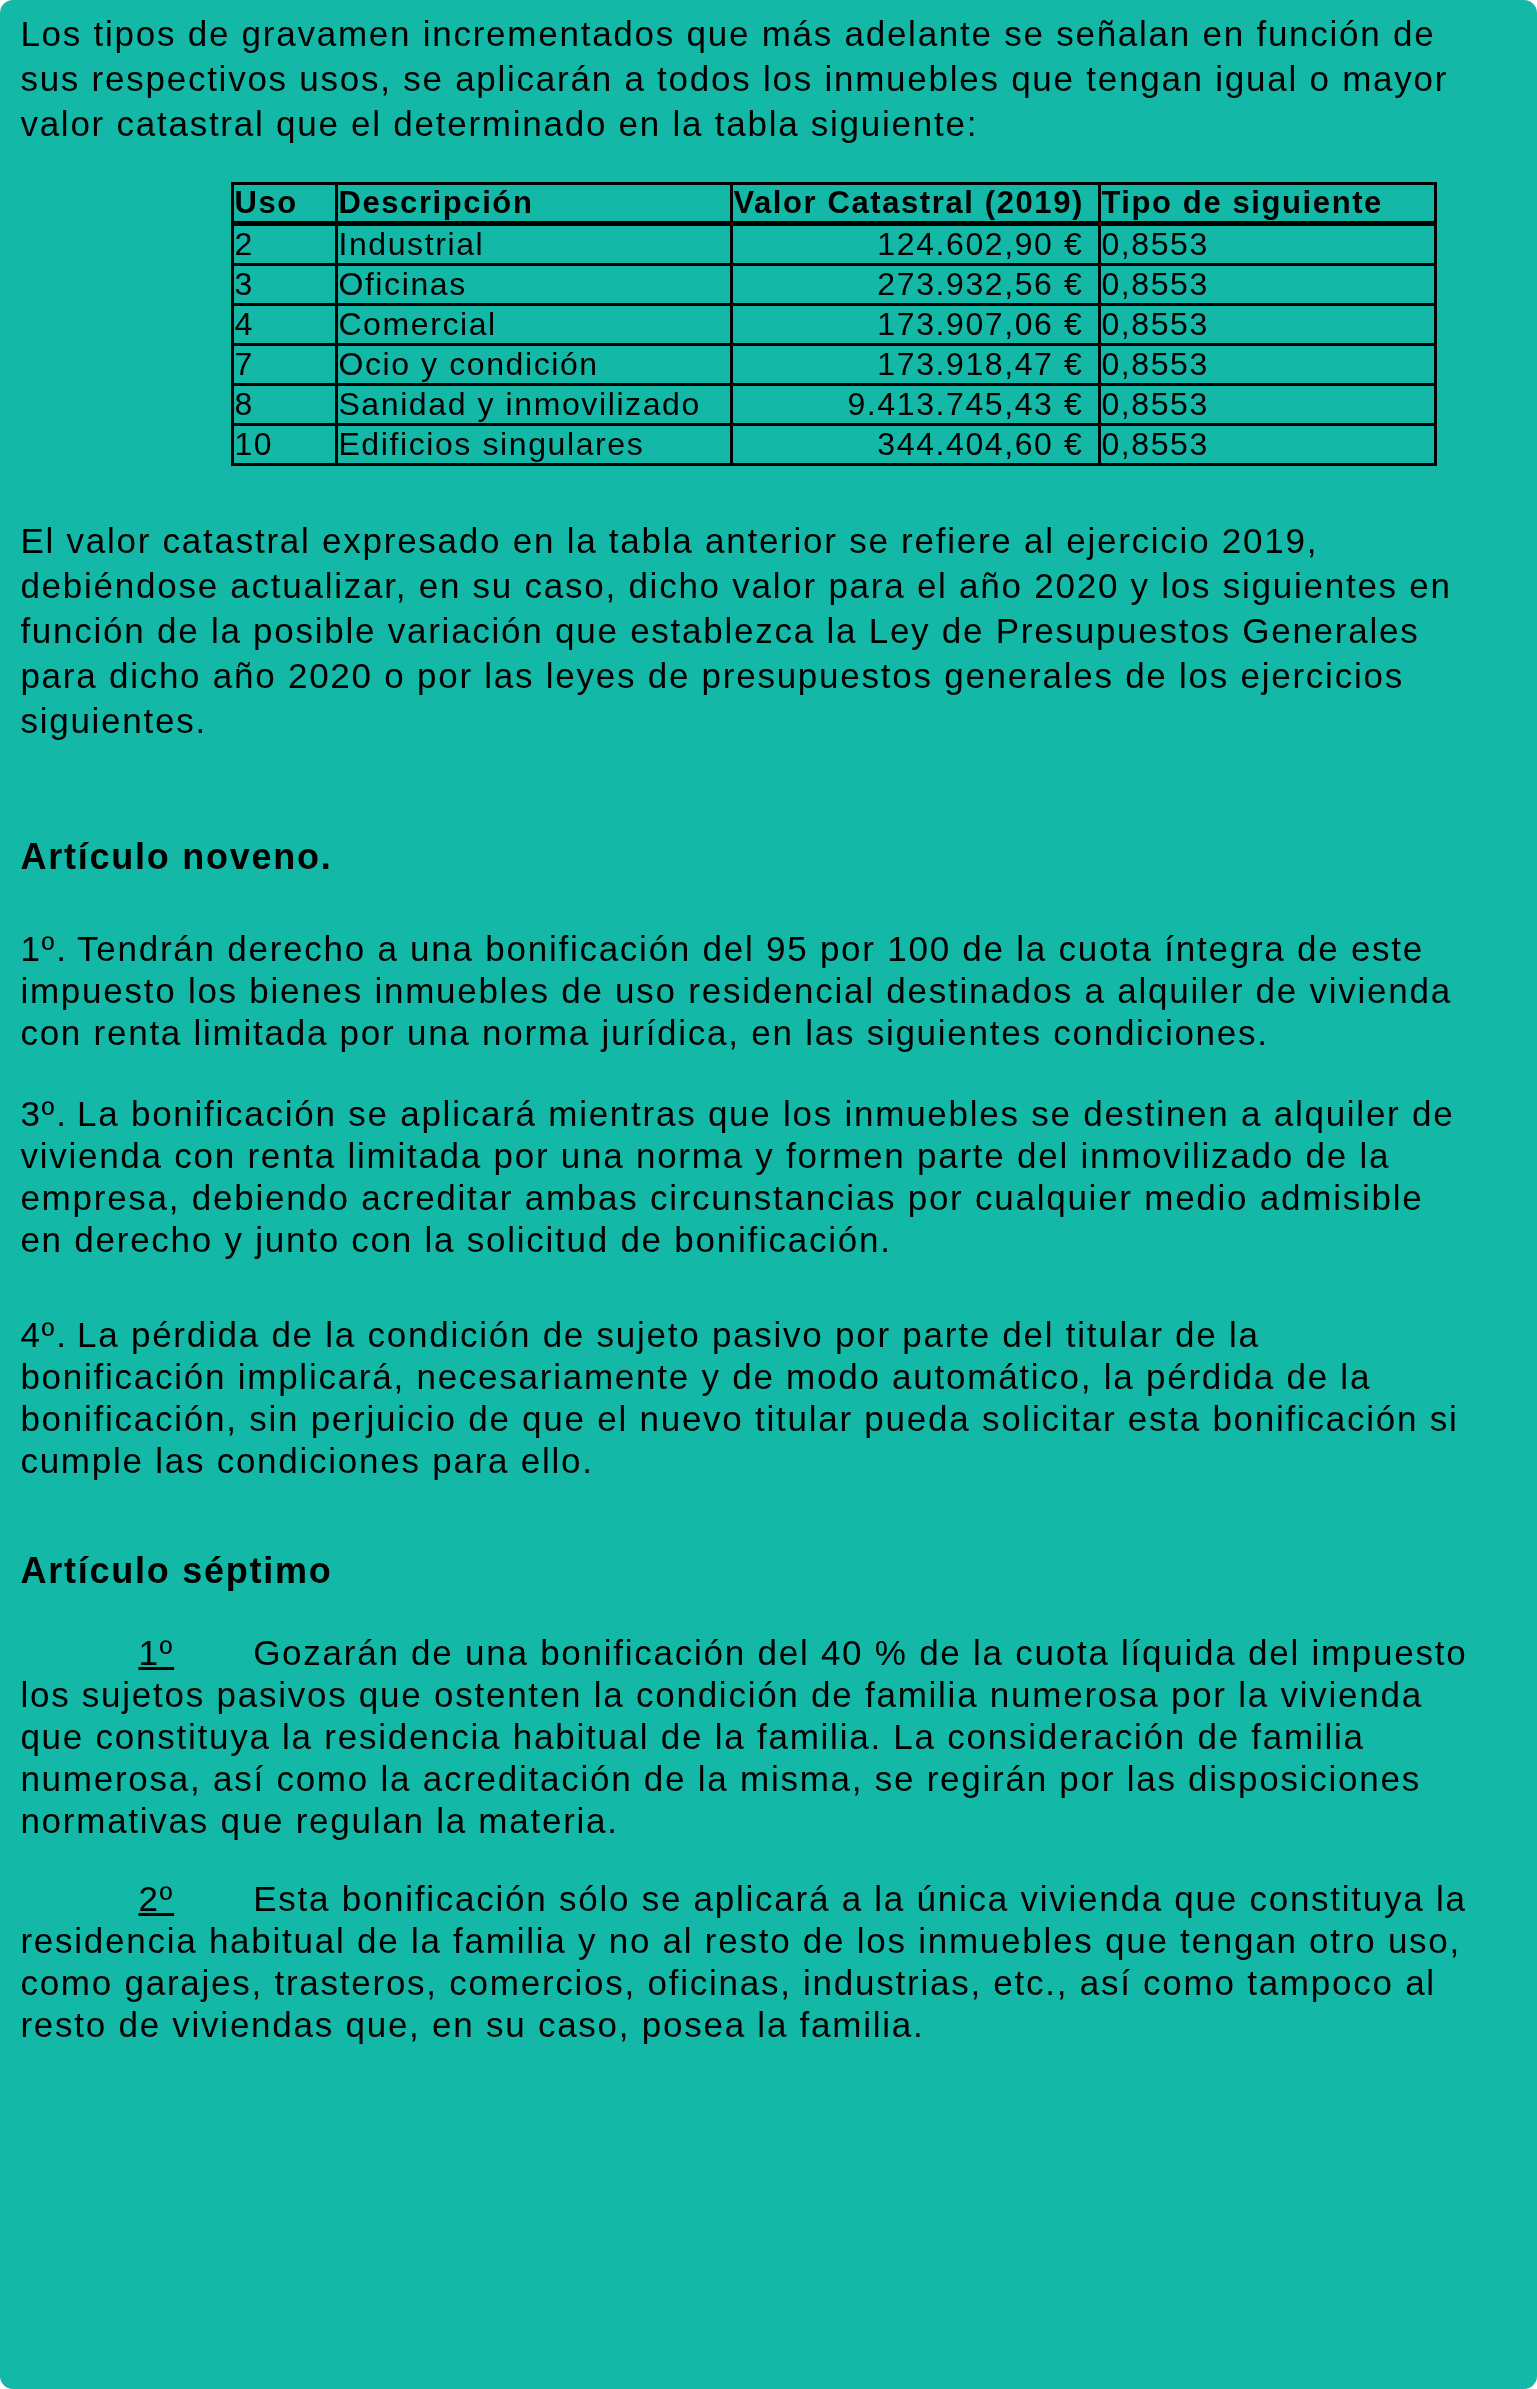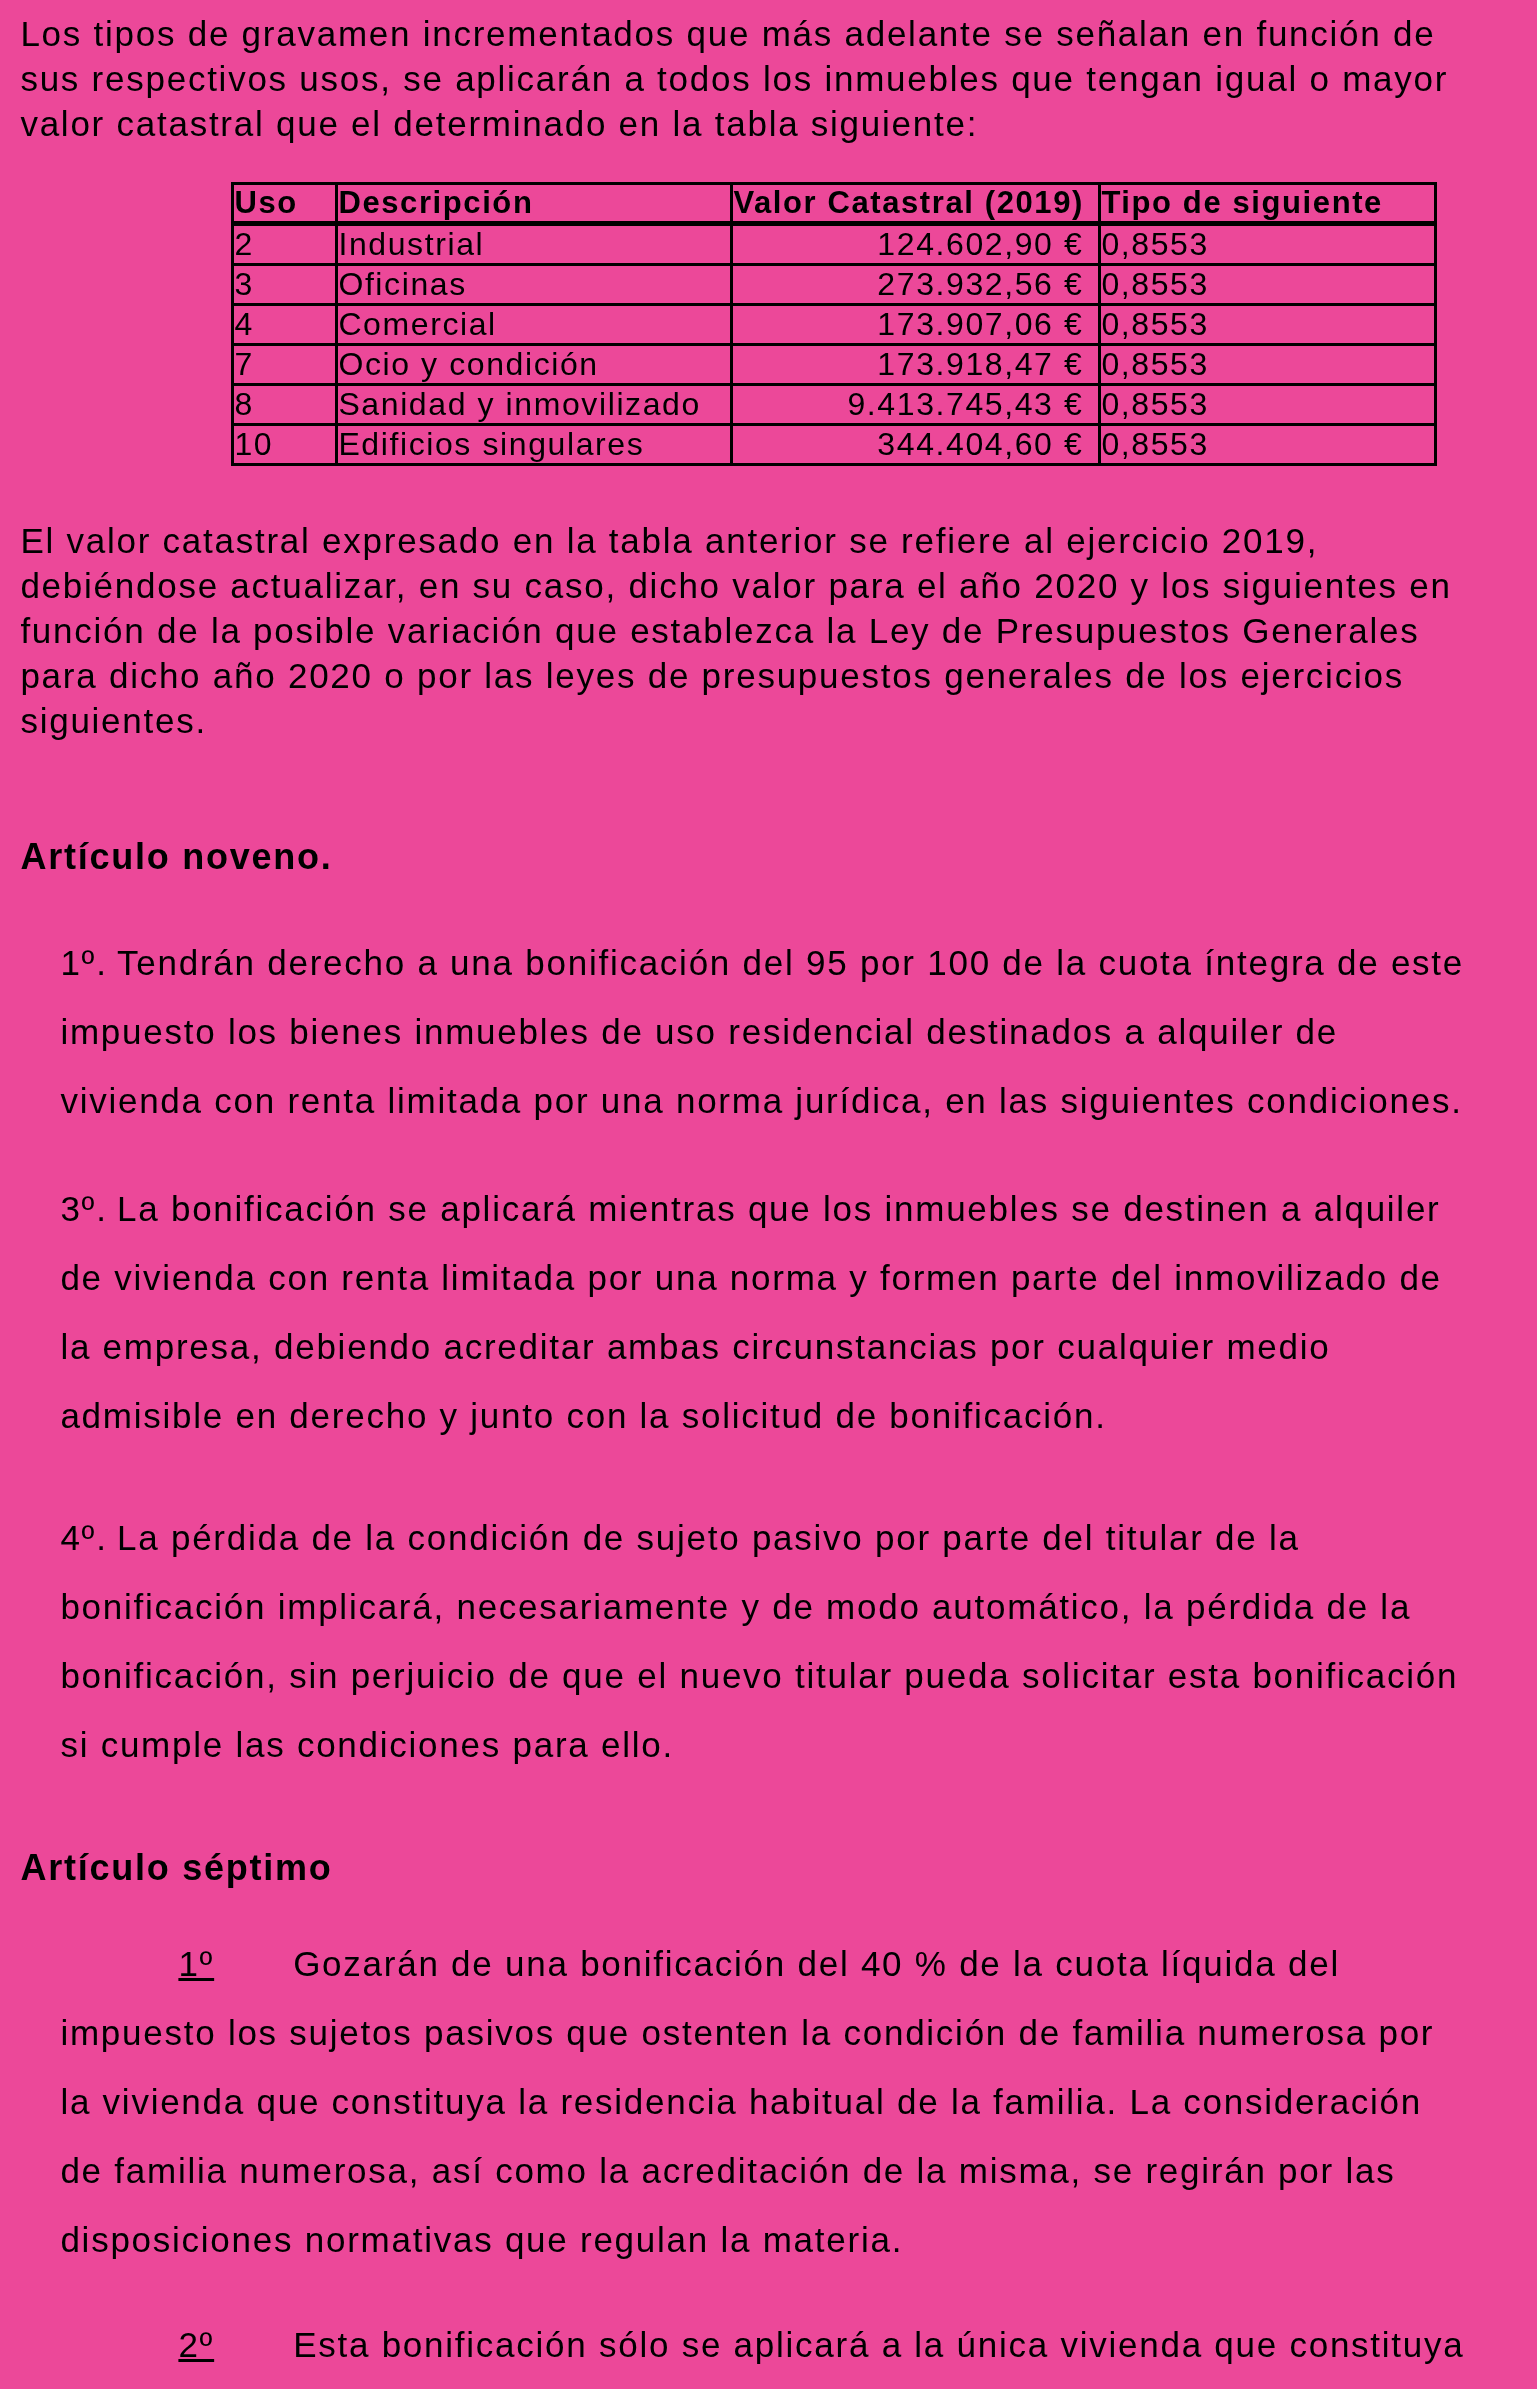--- a/index.html
+++ b/index.html
@@ -2,24 +2,24 @@
 <html style="font-size:12.6px"><head>
 <meta charset="utf-8">
 <style>
   html, body { margin:0; padding:0; background:#ffffff; }
   body {
     width:1537px; height:2389px;
     font-family:"Liberation Sans","DejaVu Sans",sans-serif;
     color:#000000; font-size:35px; letter-spacing:0.05em;
     overflow:hidden;
   }
-  .page { box-sizing:border-box; width:1537px; height:2389px; padding:11px 67px 0 20.4px; background:#ec4899; }
+  .page { box-sizing:border-box; width:1537px; height:2389px; padding:11px 67px 0 20.4px; background:#14b8a6;border-radius:13px; }
   .para { margin:0; text-align:left; }
   .tight { line-height:45px; }
-  .loose { line-height:69px;margin-left:40px; }
+  .loose { line-height:42px; }
   .heading { margin:0; font-size:36px; font-weight:bold; line-height:45px; }
   .h-noveno { margin:91px 0 49px 0; }
   .h-septimo { margin:66px 0 39px 0; }
   .mt50 { margin-top:39px; }
   .mt46 { margin-top:36px; }
   .mt66 { margin-top:52px; }
   .mt68 { margin-top:53px; }
   .marker { margin-right:9.4px; }
   .marker.gap { margin-right:79px;text-decoration:underline; }
   .indented { text-indent:118px; }

